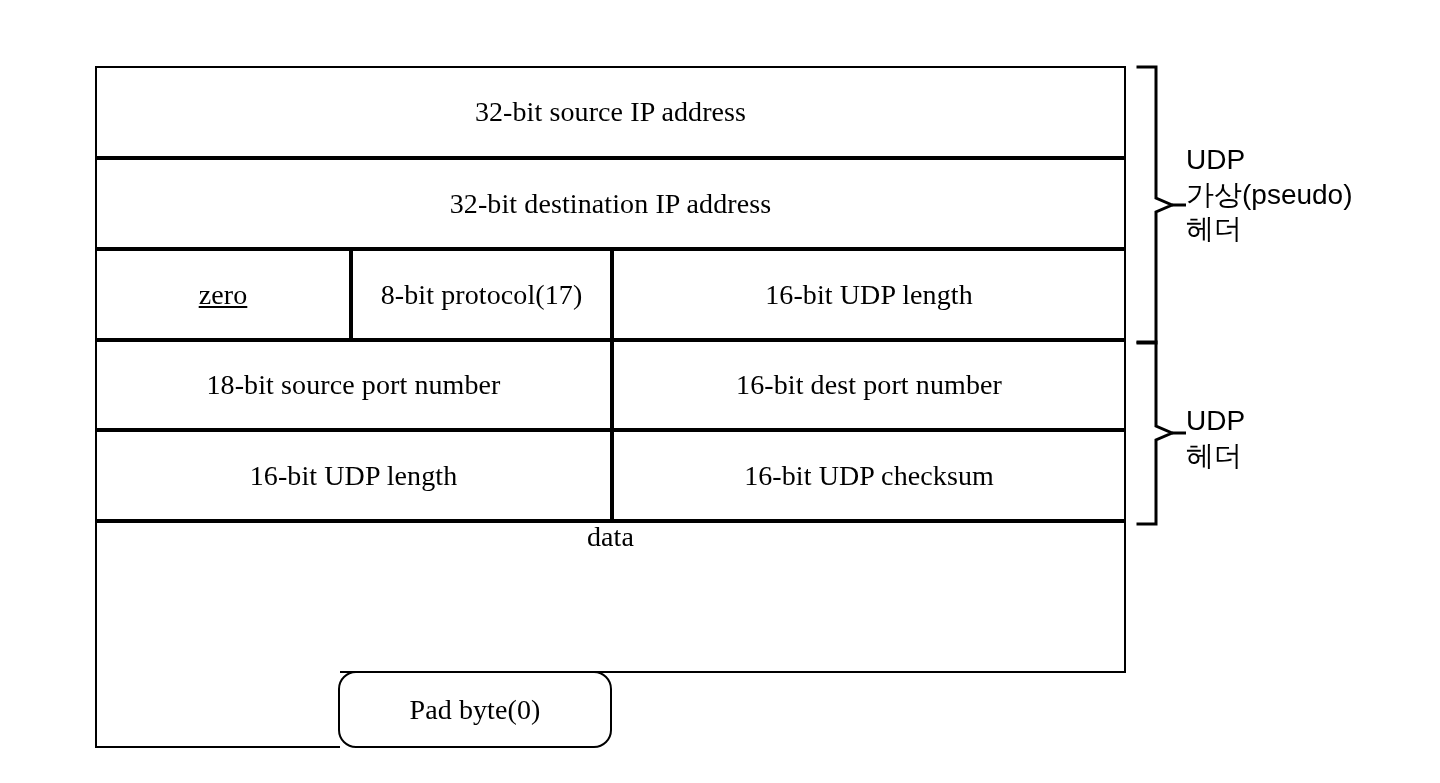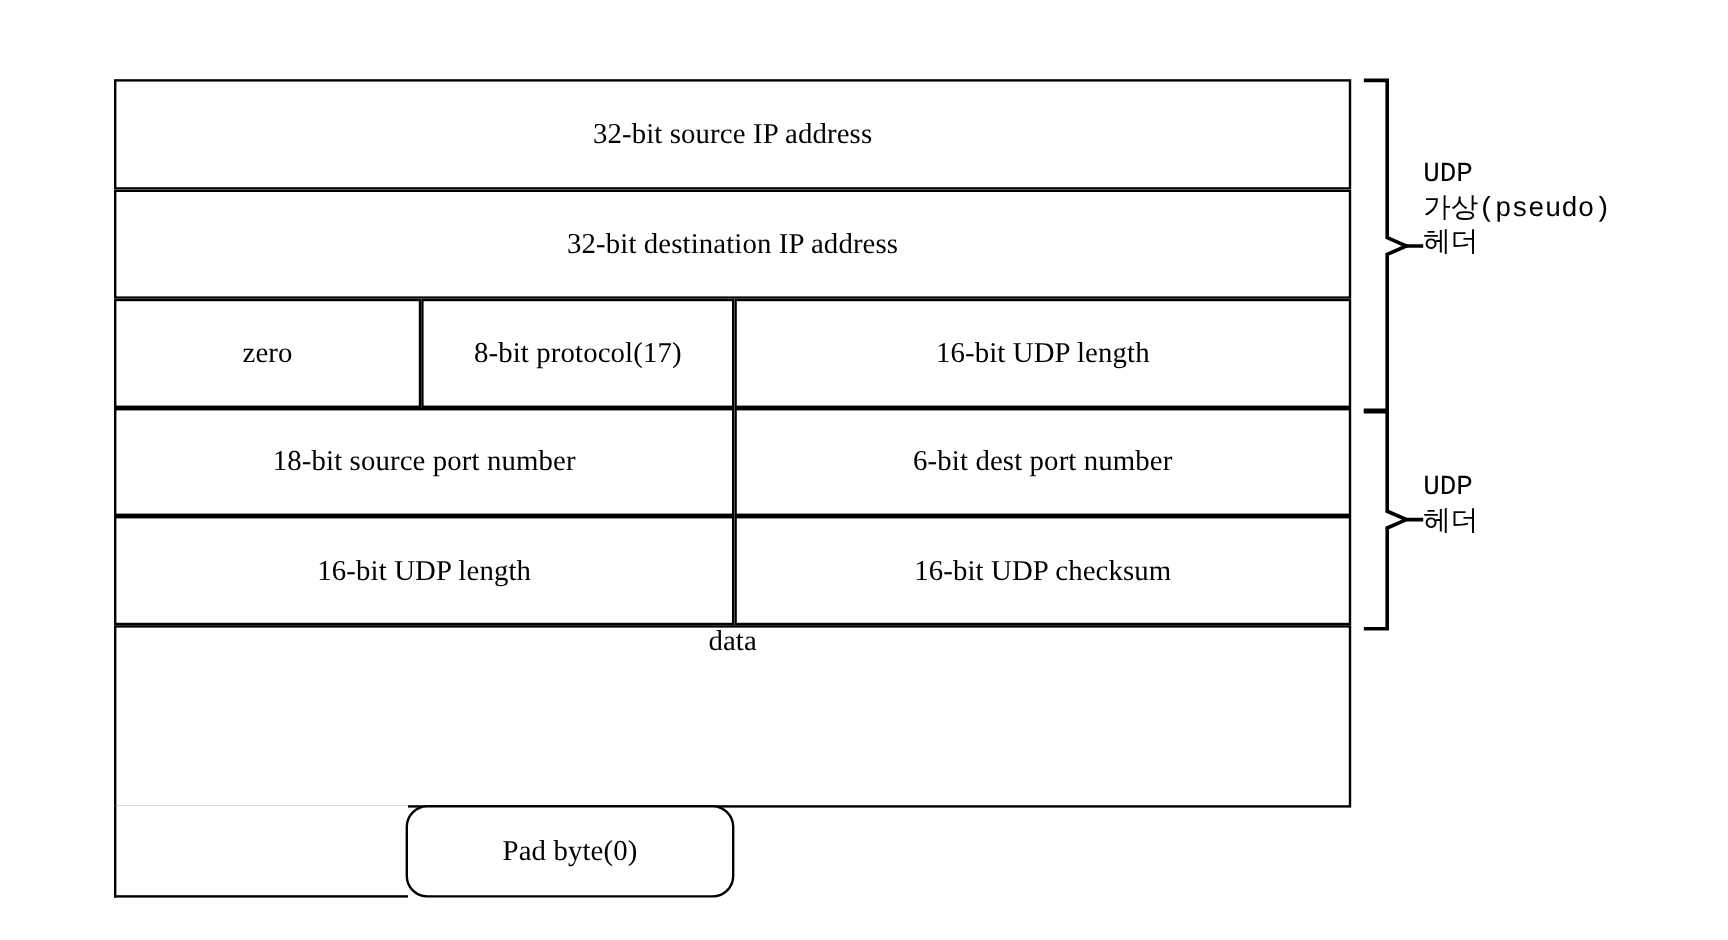--- a/index.html
+++ b/index.html
@@ -29,31 +29,31 @@
     position: absolute;
     box-sizing: border-box;
     border: 2px solid #000000;
     background: #ffffff;
     display: flex;
     align-items: center;
     justify-content: center;
     text-align: center;
   }
   .cell .txt {
-    font-size: 24px;
+    font-size: 28px;
     line-height: 1;
     white-space: nowrap;
     letter-spacing: 0.1px;
   }
 
   
   .r-srcip   { left: 95px;  top: 66px;  width: 1031px; height: 92px; }
   .r-dstip   { left: 95px;  top: 158px; width: 1031px; height: 91px; }
 
-  .r-zero    { left: 95px;  top: 249px; width: 256px; height: 91px; }
+  .r-zero    { left: 95px;  top: 249px; width: 256px; height: 91px; text-decoration: underline; }
   .r-proto   { left: 351px; top: 249px; width: 261px; height: 91px; text-align: center; }
   .r-udplen1 { left: 612px; top: 249px; width: 514px; height: 91px; }
 
   .r-sport   { left: 95px;  top: 340px; width: 517px; height: 90px; }
   .r-dport   { left: 612px; top: 340px; width: 514px; height: 90px; }
 
   .r-udplen2 { left: 95px;  top: 430px; width: 517px; height: 91px; }
   .r-cksum   { left: 612px; top: 430px; width: 514px; height: 91px; }
 
   
@@ -89,24 +89,25 @@
   }
 
   
   .brace {
     position: absolute;
   }
   .brace svg { display: block; }
 
   .brace-label {
     position: absolute;
-    font-size: 23px;
+    font-size: 28px;
     line-height: 1.24;
     white-space: pre-line;
-    font-family: Liberation Mono, monospace;
+    font-family: Liberation Sans, sans-serif;
+    margin-top: 12px;
   }
   .lbl-pseudo { left: 1186px; top: 131px; }
   .lbl-udp    { left: 1186px; top: 392px; }
 </style>
 </head>
 <body>
 
 <div id="diagram">
 
   <div class="cell r-srcip">
@@ -124,21 +125,21 @@
     <span class="txt">8-bit protocol(17)</span>
   </div>
   <div class="cell r-udplen1">
     <span class="txt">16-bit UDP length</span>
   </div>
 
   <div class="cell r-sport">
     <span class="txt">18-bit source port number</span>
   </div>
   <div class="cell r-dport">
-    <span class="txt">6-bit dest port number</span>
+    <span class="txt">16-bit dest port number</span>
   </div>
 
   <div class="cell r-udplen2">
     <span class="txt">16-bit UDP length</span>
   </div>
   <div class="cell r-cksum">
     <span class="txt">16-bit UDP checksum</span>
   </div>
 
   <div class="cell r-data">

